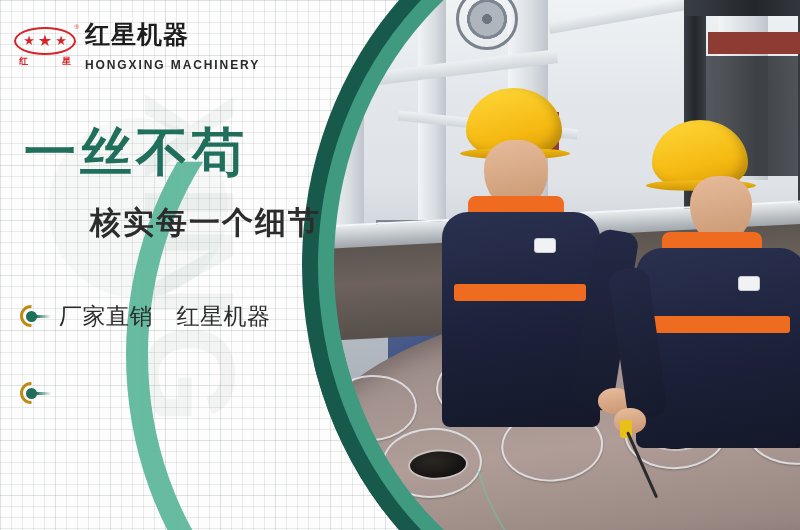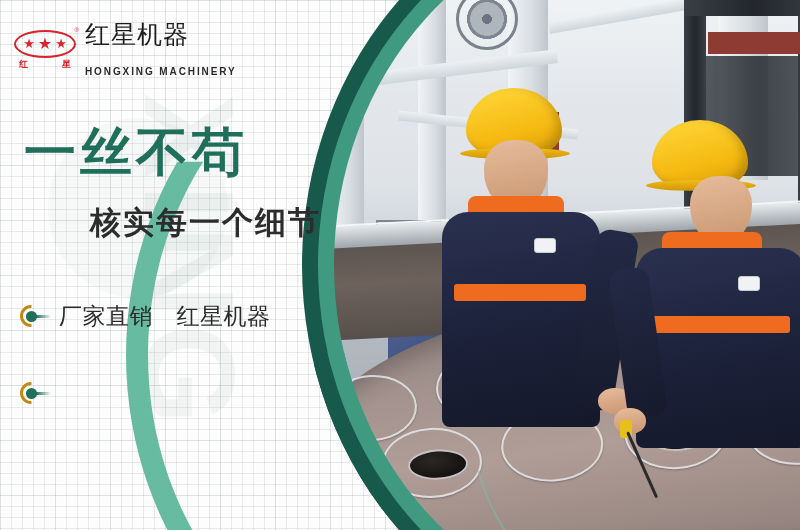--- a/index.html
+++ b/index.html
@@ -183,23 +183,23 @@
   .logo-oval{
     position:absolute;left:0;top:3px;width:62px;height:28px;
     border:2.4px solid #d8232a;border-radius:50%;box-sizing:border-box;
     display:flex;align-items:center;justify-content:center;gap:3px;
   }
   .logo-sub{position:absolute;left:0;top:31px;width:62px;
     display:flex;justify-content:space-between;padding:0 5px;box-sizing:border-box;
     font-size:9px;color:#d8232a;font-weight:bold;}
   .reg{position:absolute;right:-3px;top:0px;font-size:6px;color:#d8232a;}
   .logo-text{display:flex;flex-direction:column;line-height:1;}
-  .logo-cn{font-size:25px;font-weight:normal;color:#1d1d1d;letter-spacing:1px;
+  .logo-cn{font-size:25px;font-weight:bold;color:#1d1d1d;letter-spacing:1px;
     font-family:"DejaVu Sans","Liberation Sans",sans-serif;}
-  .logo-en{font-size:10px;font-weight:bold;color:#2a2a2a;letter-spacing:1.9px;margin-top:20px;text-align:center;}
+  .logo-en{font-size:12px;font-weight:bold;color:#2a2a2a;letter-spacing:1.9px;margin-top:12px;text-align:center;}
 
   
   .headline{
     position:absolute;left:24px;top:118px;
     font-size:52px;font-weight:bold;letter-spacing:4px;
     color:#1f6f5b;
     font-family:"DejaVu Sans","Liberation Sans",sans-serif;
   }
   .subhead{
     position:absolute;left:90px;top:202px;

